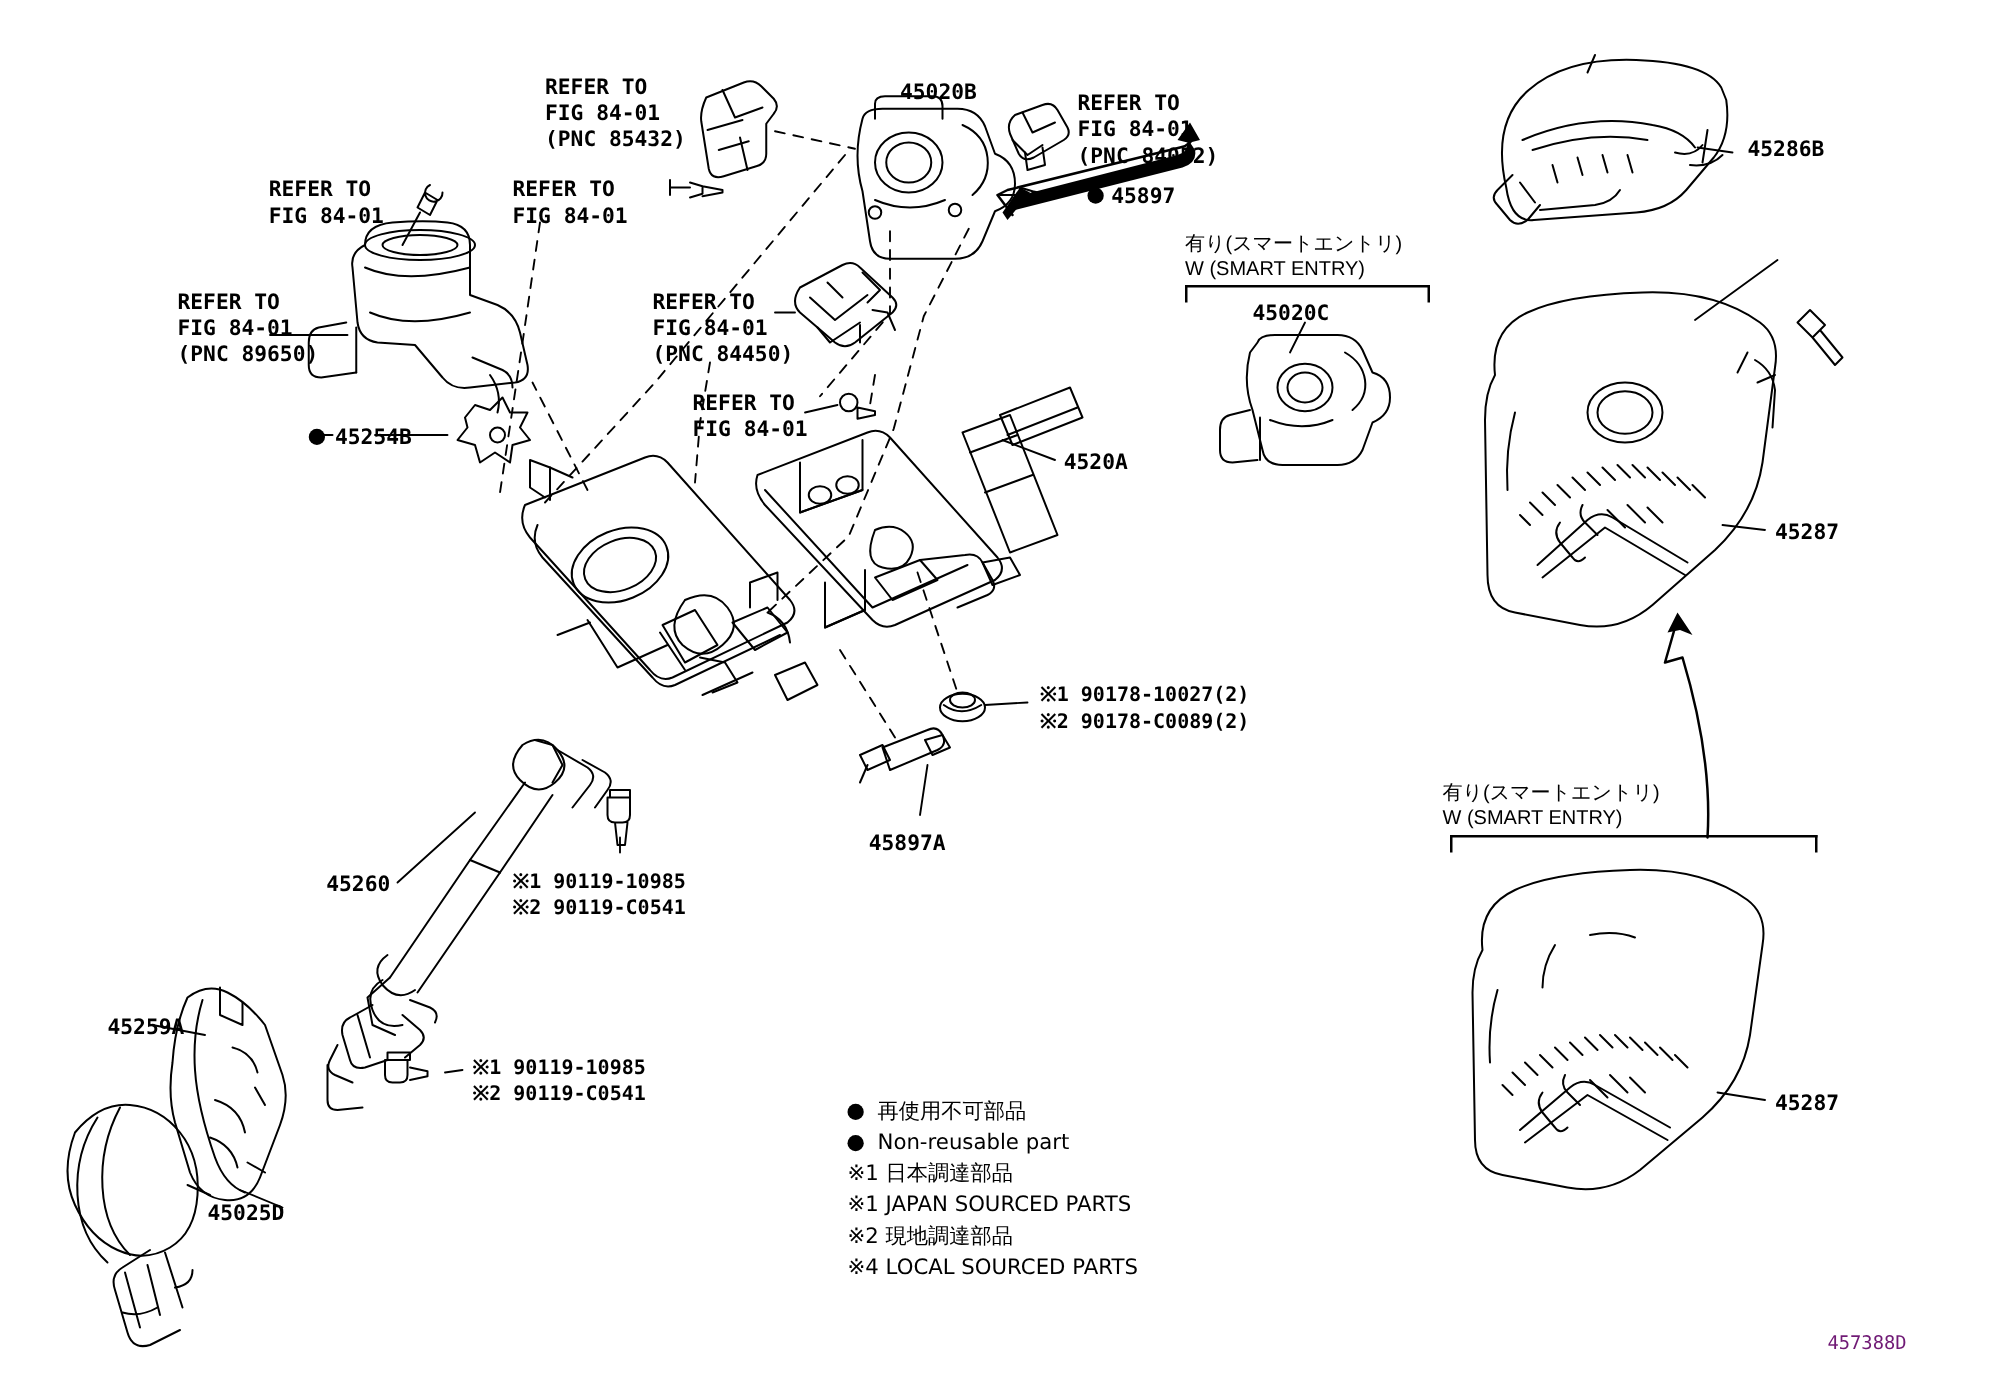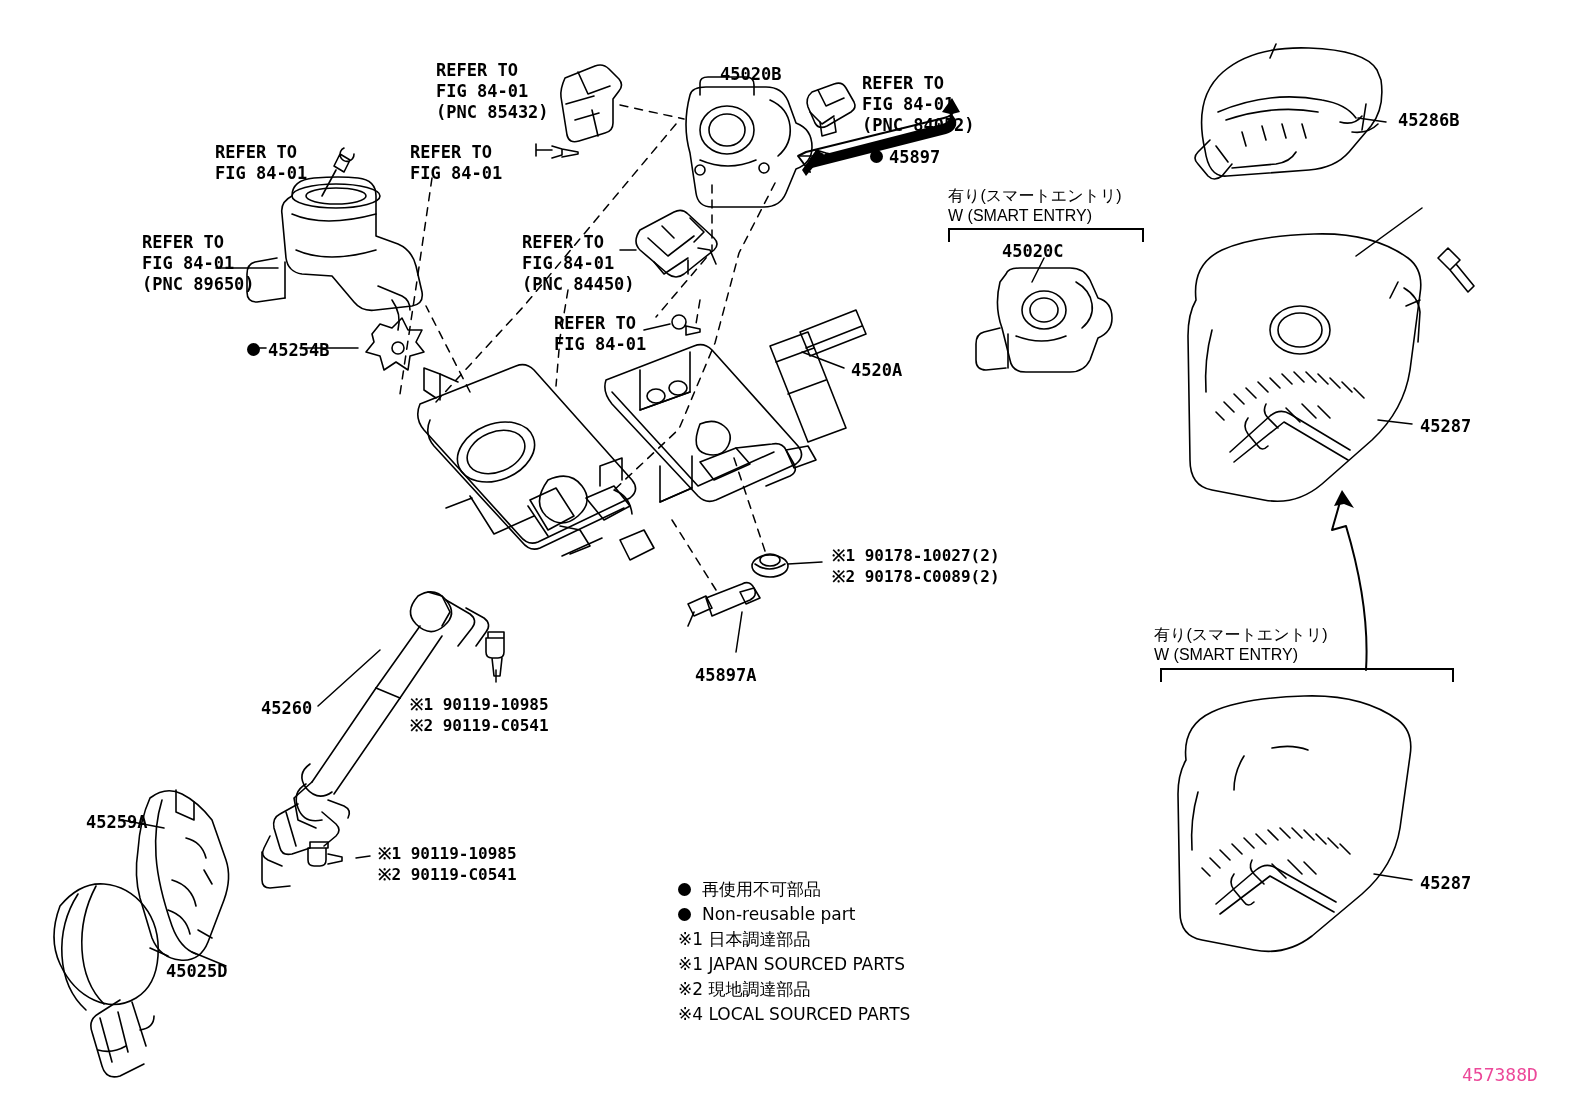--- a/index.html
+++ b/index.html
@@ -36,22 +36,22 @@
     font-weight: normal;
     font-size: 17px;
     line-height: 25px;
   }
   .lbl.small {
     font-size: 16px;
   }
   .lbl.code {
     font-family: "DejaVu Sans Mono", monospace;
     font-weight: normal;
-    font-size: 18px;
-    color: #ec4899;
+    font-size: 15px;
+    color: #701a75;
   }
   .dot {
     position: absolute;
     width: 13px;
     height: 13px;
     border-radius: 50%;
     background: #000;
   }
   svg.art {
     position: absolute;

